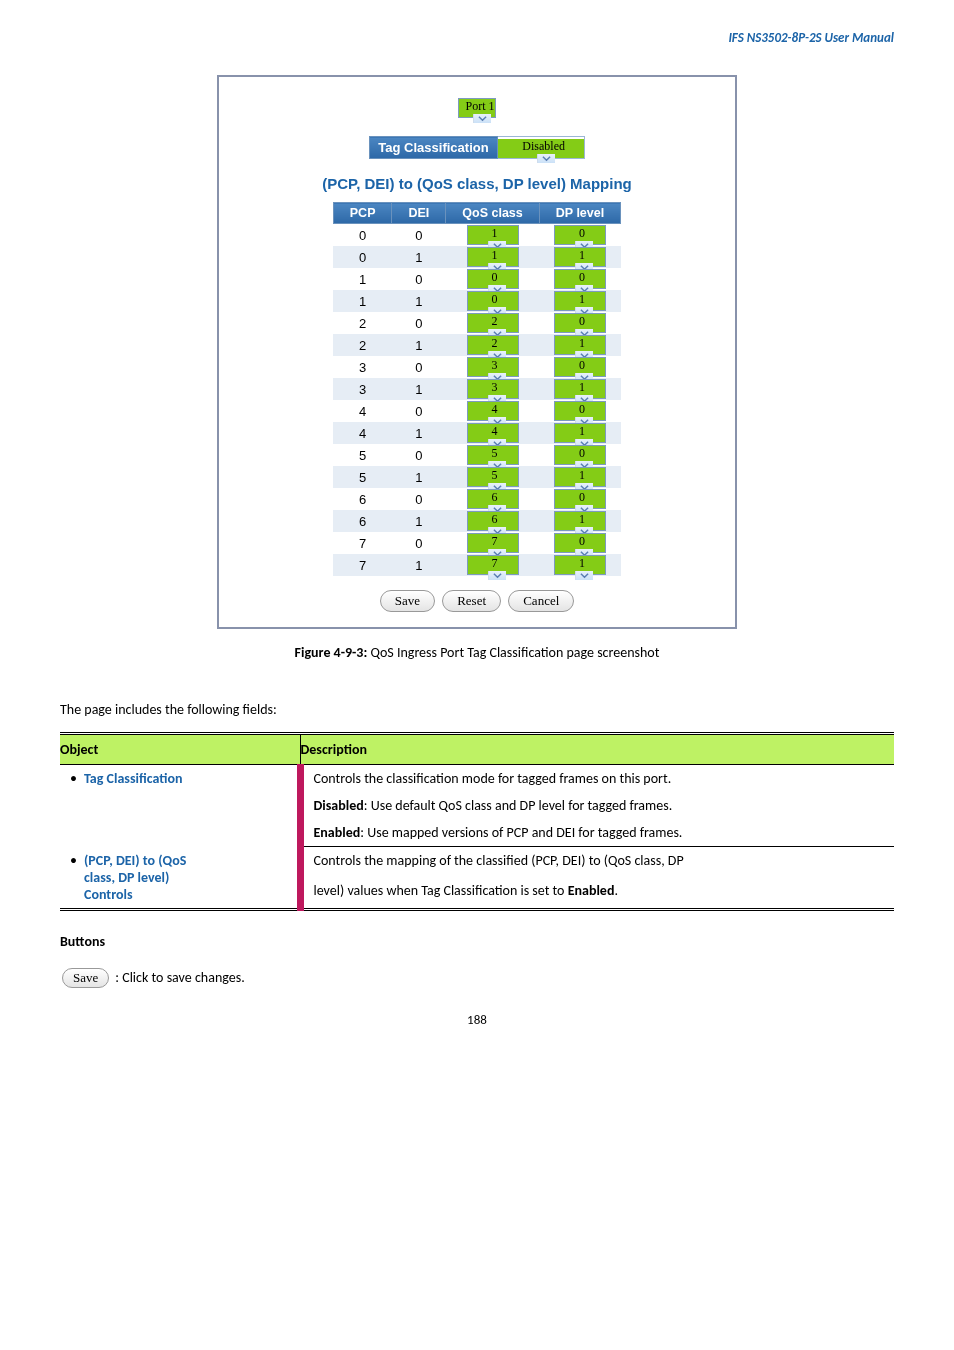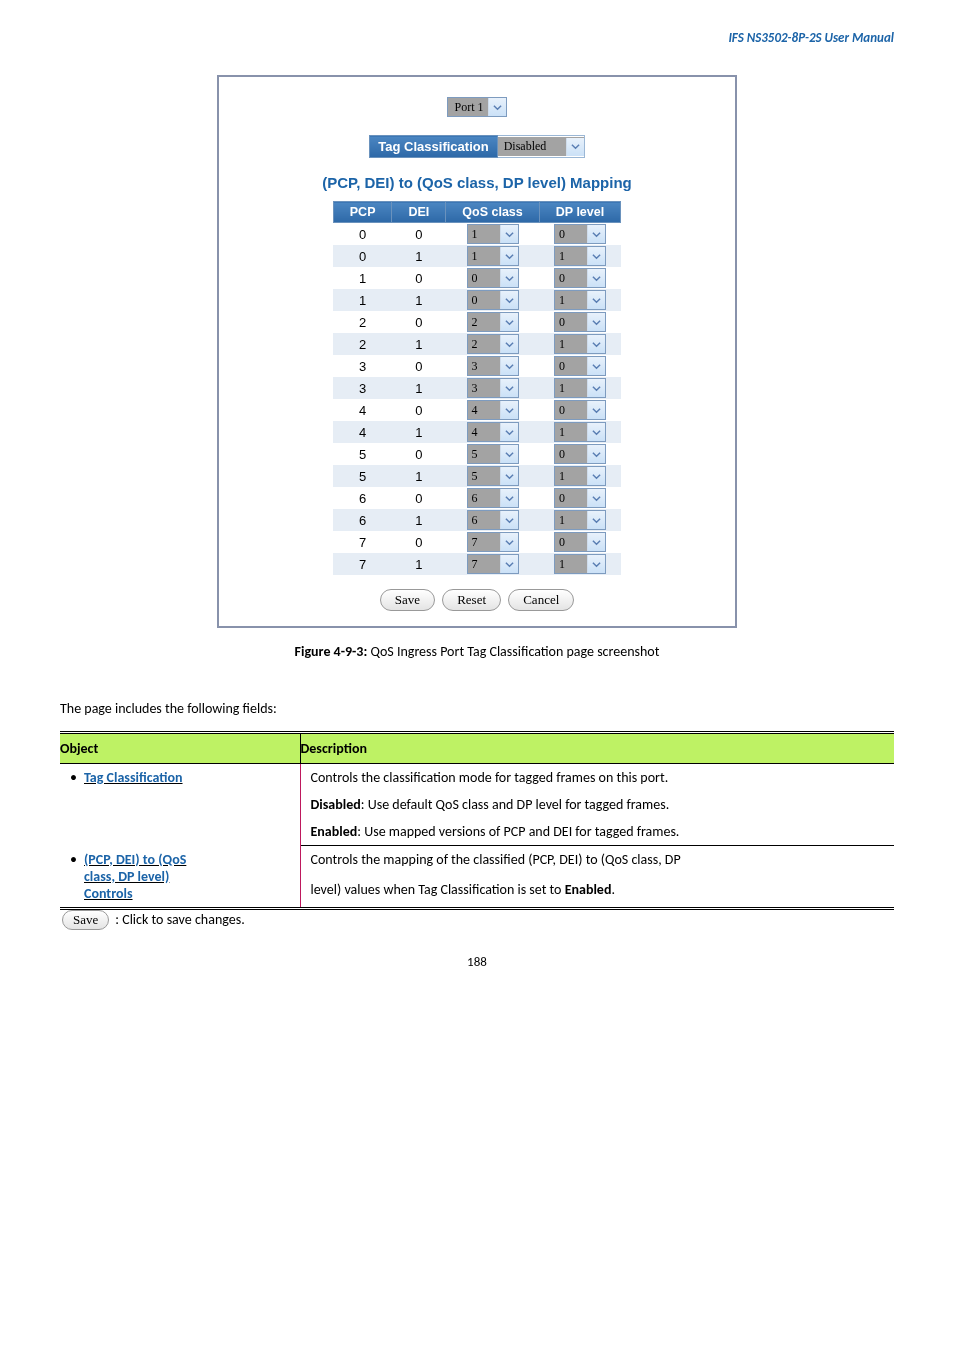--- a/index.html
+++ b/index.html
@@ -1,21 +1,21 @@
 <!DOCTYPE html>
 <html><head>
   <meta charset="utf-8">
   <style>
     * { box-sizing: border-box; margin: 0; padding: 0; }
     body { font-family: "Segoe UI", Calibri, Arial, sans-serif; font-size: 14px; color: #000; background: #fff; width: 954px; }
     .page { padding: 30px 60px 30px 60px; }
     .header-right { color: #1c64a8; font-style: italic; font-weight: bold; font-size: 13px; text-align: right; margin-bottom: 30px; }
     .screenshot-box { border: 2px solid #8892ab; width: 520px; margin: 0 auto 15px auto; padding: 20px 15px 15px 15px; background: #fff; }
     .port-select-row { text-align: center; margin-bottom: 18px; }
-    .winselect { display: inline-flex; align-items: center; border: 1px solid #7d9bbf; background: #a3a3a3; font-size: 12px; height: 20px; padding-left: 6px; font-family: "Times New Roman", serif; }
+    .winselect { display: inline-flex; align-items: center; border: 1px solid #7d9bbf; background: #84cc16; font-size: 12px; height: 20px; padding-left: 6px; font-family: "Times New Roman", serif; flex-direction: column; }
     .winselect .arrow { width: 18px; height: 18px; margin-left: 4px; background: linear-gradient(#e8f1fb, #cbe1f7); border-left: 1px solid #cfdceb; display: flex; align-items: center; justify-content: center; color: #5a7eb3; }
     .winselect .arrow svg { width:9px; height:9px; }
     .h1-red { color: #d22; font-size: 21px; font-weight: bold; text-align: center; margin-bottom: 14px; font-family: Tahoma, Arial, sans-serif; letter-spacing: 0; }
     .h2-blue { color: #1c64a8; font-size: 15px; font-weight: bold; text-align: center; margin-bottom: 10px; font-family: Tahoma, Arial, sans-serif; }
     .center-row { text-align: center; margin-bottom: 16px; }
     .tag-table { margin: 0 auto; border-collapse: collapse; }
     .tag-table th { background: #3b77b4; background: linear-gradient(#4b86c2, #2d68a7); color: #fff; font-size: 13px; font-weight: bold; padding: 3px 8px; border: 1px solid #6a92bd; font-family: Tahoma, Arial, sans-serif; }
     .tag-table td.tagcell { padding: 0; border: 1px solid #9bb7d5; }
     .mapping-table { margin: 0 auto; border-collapse: collapse; }
     .mapping-table th { background: linear-gradient(#4b86c2, #2d68a7); color: #fff; font-size: 12.5px; font-weight: bold; padding: 3px 16px; border: 1px solid #6a92bd; font-family: Tahoma, Arial, sans-serif; }
@@ -26,21 +26,21 @@
     .mapping-table td.selcell .winselect { width: 52px; justify-content: space-between; padding-left: 4px; }
     .btns-row { text-align: center; margin-top: 14px; }
     .winbtn { display: inline-block; font-family: "Times New Roman", serif; font-size: 13px; padding: 2px 14px; border: 1px solid #999; border-radius: 11px; background: linear-gradient(#fff, #e4e4e4); margin: 0 2px; }
     .caption { text-align: center; margin: 10px 0 40px 0; font-size: 14px; }
     .body-para { margin: 0 0 14px 0; }
     .desc-table { width: 100%; border-collapse: collapse; }
     .desc-table thead tr { border-top: 3px double #000; border-bottom: 1px solid #000; }
     .desc-table th { text-align: left; padding: 6px 0; background: #bef264; font-weight: bold; font-size: 14px; }
     .desc-table th:first-child { border-right: 1px solid #000; width: 240px; }
     .desc-table td { padding: 5px 10px; vertical-align: top; border-bottom: 1px solid #000; }
-    .desc-table td.objcell { border-right: 1px solid #be185d; text-decoration: underline; }
+    .desc-table td.objcell { border-right: 7px solid #be185d; }
     .desc-table tbody tr:last-child td { border-bottom: 3px double #000; }
     .obj-link { color: #1c64a8; font-weight: bold; }
     .bullet { display: inline-block; width: 14px; }
     .buttons-heading { font-weight: bold; margin: 22px 0 18px 0; }
     .inline-btn-row { display: flex; align-items: center; gap: 4px; }
     .page-num { text-align: center; margin-top: 24px; font-size: 13px; }
     .subrow td { border-bottom: 0; }
   </style>
 </head>
 <body>
@@ -451,20 +451,21 @@
           <div style="padding-left:14px;"><span class="obj-link">Controls</span></div>
         </td>
         <td>Controls the mapping of the classified (PCP, DEI) to (QoS class, DP</td>
       </tr>
       <tr>
         <td style="border-bottom:3px double #000;"><span>level) values when Tag Classification is set to </span><b>Enabled</b><span>.</span></td>
       </tr>
     </tbody>
   </table>
 
+  <div class="buttons-heading">Buttons</div>
 
   <div class="inline-btn-row">
     <span class="winbtn" style="padding:1px 10px;">Save</span>
     <span>: Click to save changes.</span>
   </div>
 
   <div class="page-num">188</div>
 </div>
 
 </body></html>

